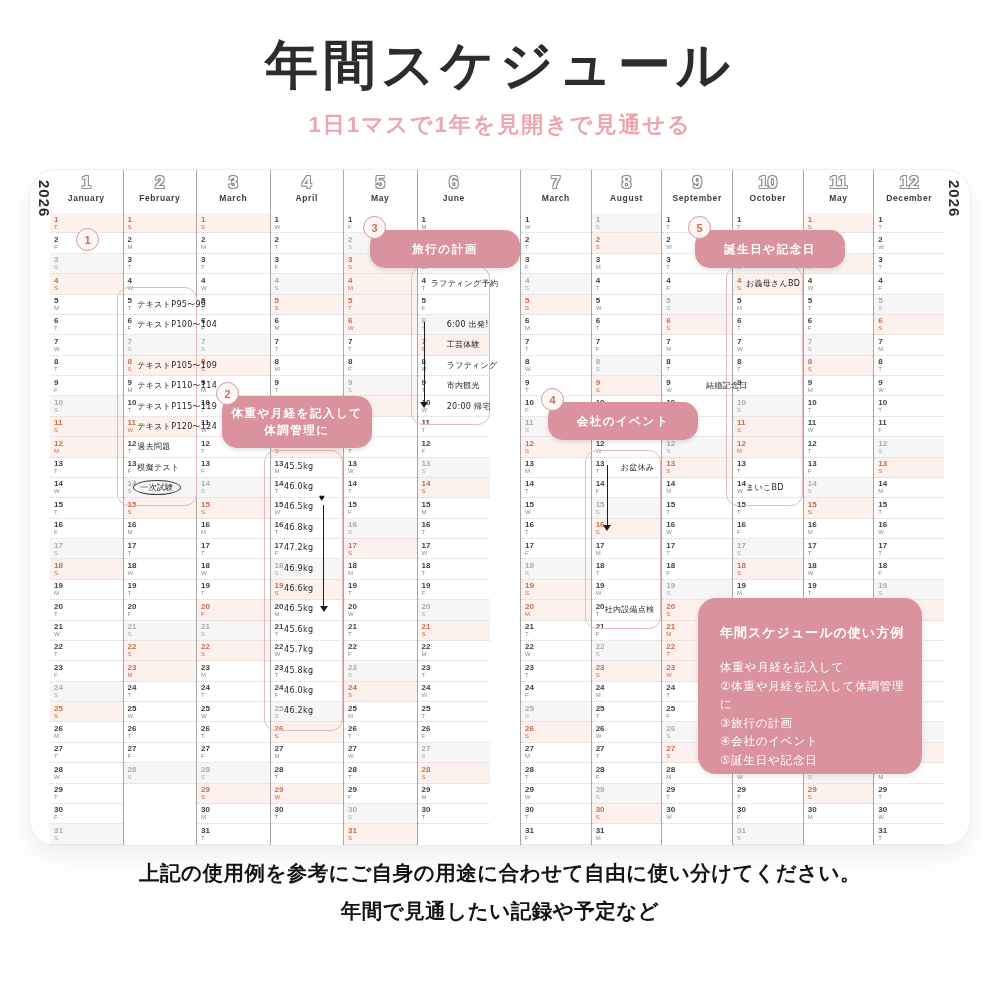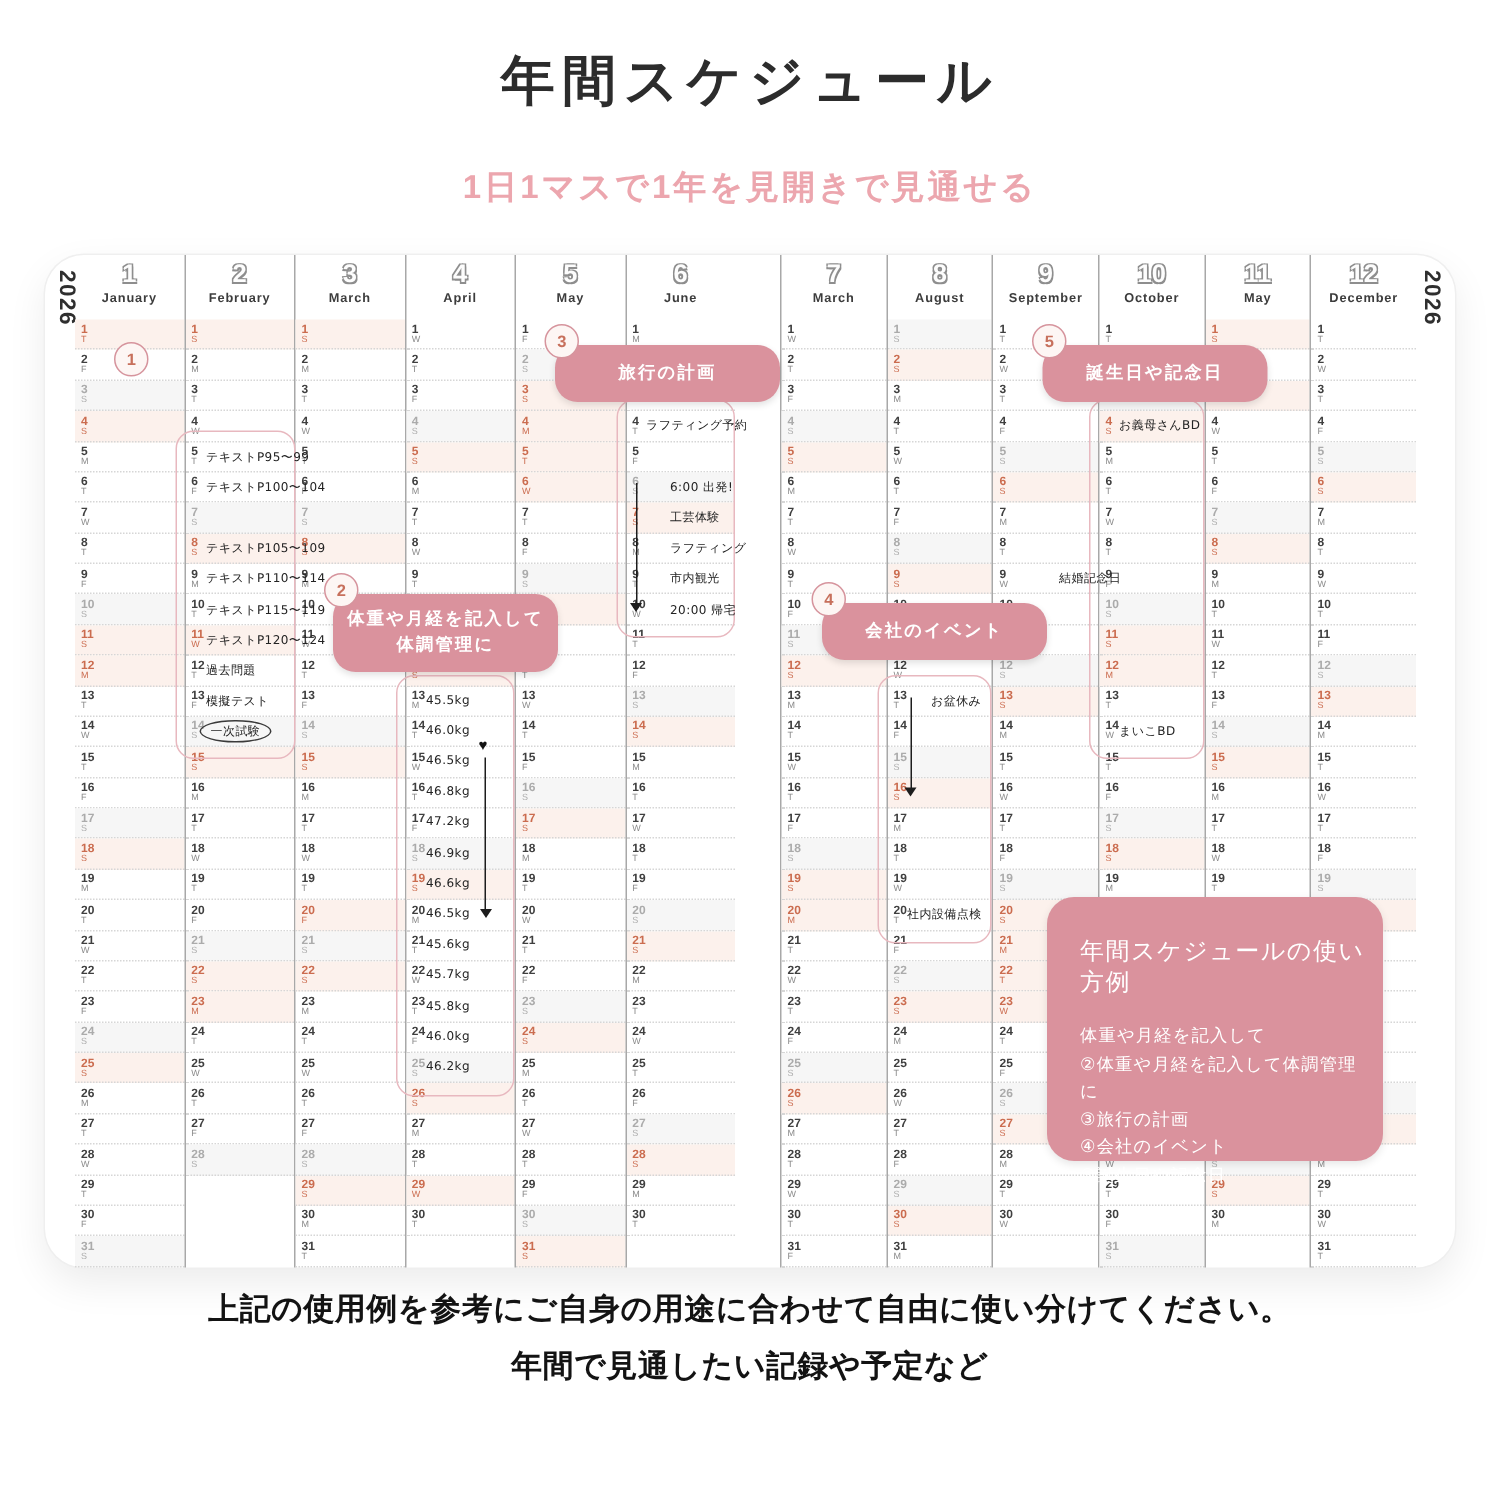--- a/index.html
+++ b/index.html
@@ -2,21 +2,21 @@
 <html style="--accent: #da929d; --holiday: #cb6c4f; --sunday-bg: #fcf1ec; --saturday-bg: #f6f6f6;"><head>
 <meta charset="utf-8">
 <style>
   * { margin:0; padding:0; box-sizing:border-box; }
   html,body { width:1000px; height:1000px; background:#ffffff; overflow:hidden;
               font-family:"Liberation Sans","DejaVu Sans",sans-serif; }
   .stage { position:relative; width:1000px; height:1000px; background:#fff; }
 
   
   .page-title { position:absolute; top:30px; left:0; width:100%; text-align:center;
-    font-size:36px; font-weight:900; letter-spacing:5px; color:#2c2c2c; }
+    font-size:53px; font-weight:900; letter-spacing:5px; color:#2c2c2c; }
   .page-subtitle { position:absolute; top:110px; left:0; width:100%; text-align:center;
     font-size:22px; font-weight:700; letter-spacing:2px; color:#eca6ae; }
 
   
   .card { position:absolute; left:30px; top:170px; width:940px; height:675px;
     background:#fff; border-radius:26px;
     box-shadow:0 0 0 1px #efefef, 0 10px 26px rgba(0,0,0,0.08); }
   .year-label { position:absolute; top:10px; writing-mode:vertical-rl; text-orientation:mixed;
     font-size:15px; font-weight:800; color:#2f2f2f; letter-spacing:1px; }
   .year-left  { left:6px; }
@@ -55,21 +55,21 @@
   .arrow-line { position:absolute; width:1.4px; background:#1d1d1d; z-index:2; }
   .arrow-head { position:absolute; bottom:-5px; left:-3.3px; width:0; height:0;
     border-left:4px solid transparent; border-right:4px solid transparent;
     border-top:6px solid #1d1d1d; }
   .heart { position:absolute; z-index:2; font-size:10px; color:#111; }
 
   
   .legend { position:absolute; left:668px; top:428px; width:224px; height:176px; z-index:5;
     background:var(--accent,#da929d); border-radius:18px; color:#fff;
     padding:26px 10px 0 22px; box-shadow:0 2px 6px rgba(0,0,0,0.10); }
-  .legend-title { font-size:16px; font-weight:400; letter-spacing:1px; }
+  .legend-title { font-size:13px; font-weight:700; letter-spacing:1px; }
   .legend-item { font-size:11.5px; letter-spacing:0.8px; line-height:18.5px; }
   .legend-items { margin-top:16px; }
 
   
   .footer { position:absolute; top:854px; left:0; width:100%; text-align:center; color:#131313; }
   .footer-line { font-size:20.5px; font-weight:700; letter-spacing:0.5px; line-height:37.5px; }
 </style>
 </head>
 <body>
 

